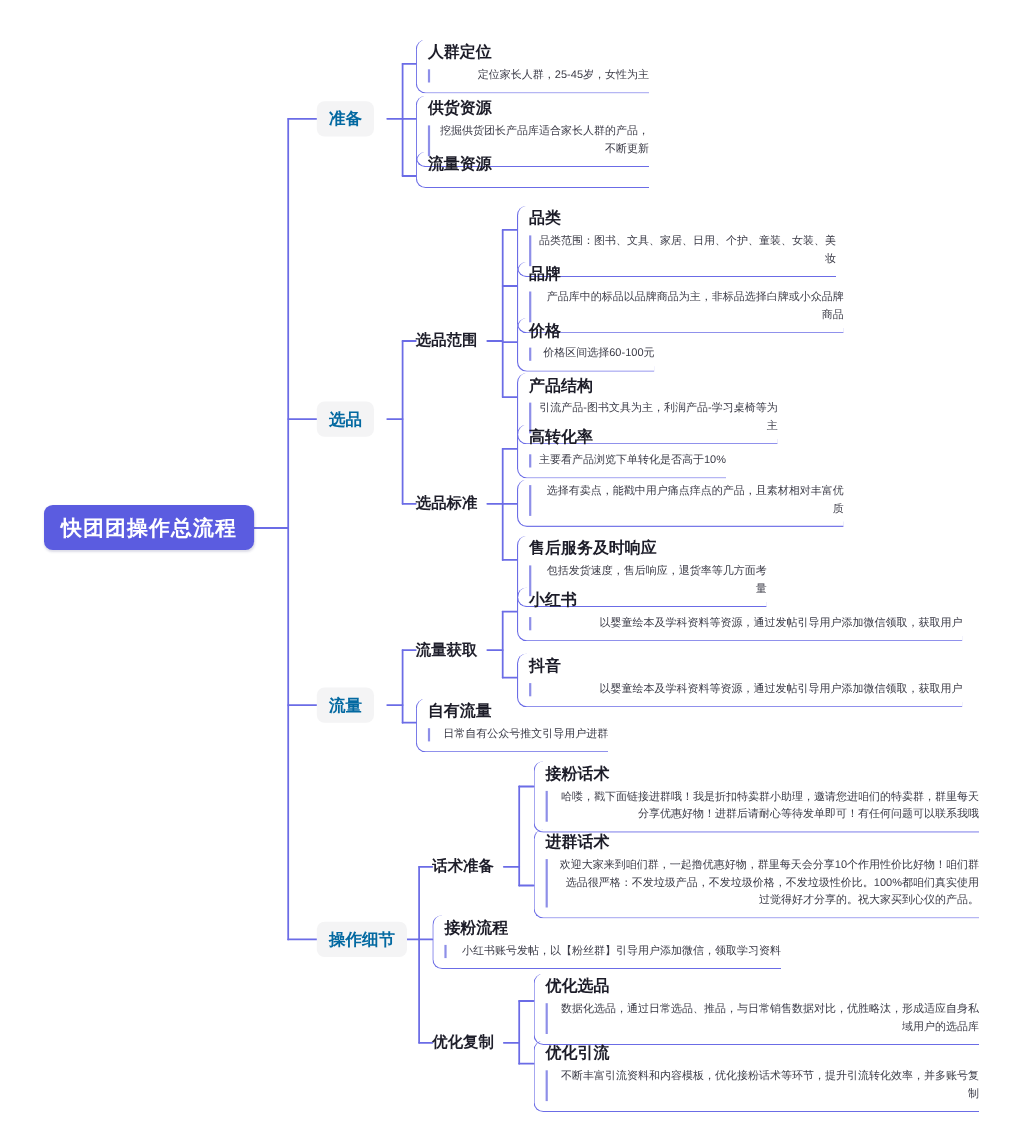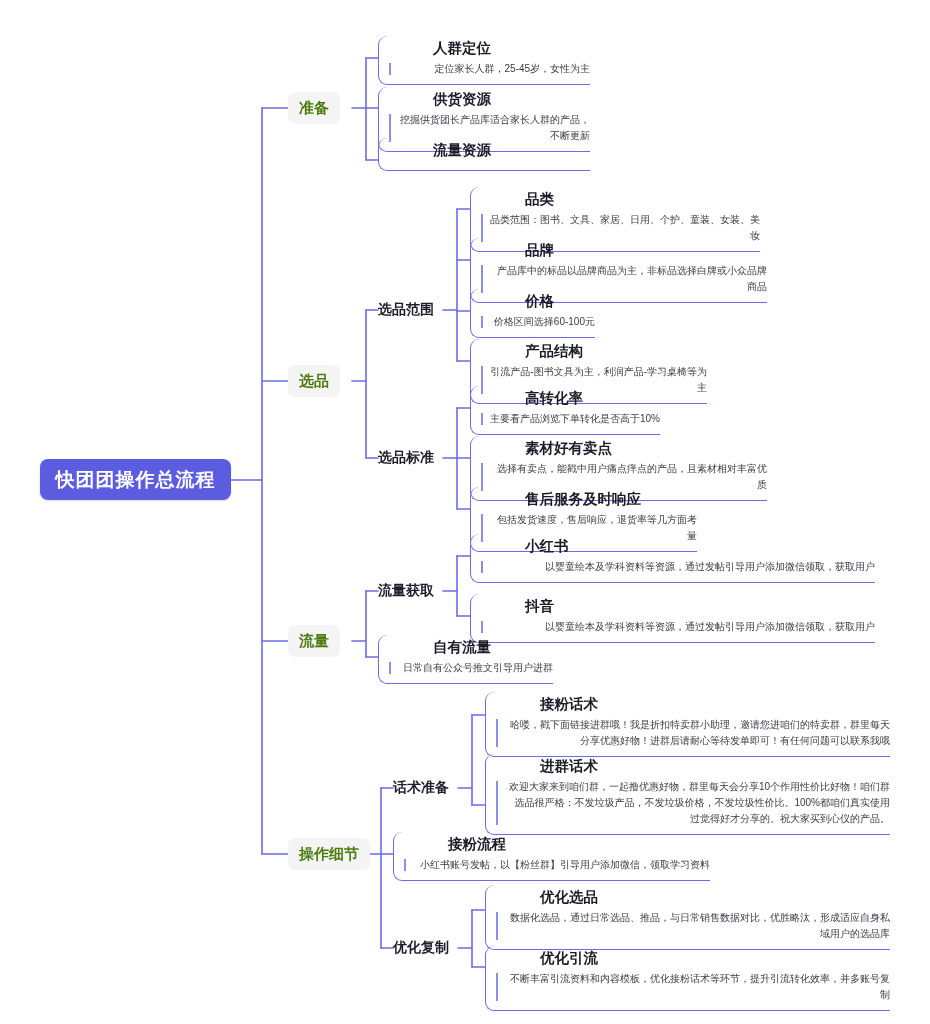--- a/index.html
+++ b/index.html
@@ -36,21 +36,21 @@
     align-items: center;
     justify-content: center;
     white-space: nowrap;
     box-shadow: 0 1px 2px rgba(60,60,120,.18);
   }
 
   
   .pill-node {
     position: absolute;
     background: #f4f4f5;
-    color: #4d7c0f;
+    color: #0369a1;
     border-radius: 7px;
     font-size: 15px;
     font-weight: 700;
     display: flex;
     align-items: center;
     justify-content: center;
     white-space: nowrap;
     padding: 0 11px;
   }
 
@@ -76,21 +76,20 @@
     border-bottom-left-radius: 9px;
     border-top-left-radius: 9px;
   }
   .leaf-title {
     font-size: 14.5px;
     font-weight: 700;
     color: #1c1c28;
     line-height: 19px;
     white-space: nowrap;
     margin-bottom: 3px;
-    margin-left: 44px;
   }
   .leaf-desc {
     position: relative;
     font-size: 10px;
     color: #3a3a46;
     line-height: 16px;
     padding-left: 9px;
     text-align: right;
   }
   .leaf-desc::before {
@@ -221,21 +220,20 @@
   <div class="leaf" style="left:470px; top:339px; width:237px;">
     <div class="leaf-title">产品结构</div>
     <div class="leaf-desc">引流产品-图书文具为主，利润产品-学习桌椅等为主</div>
   </div>
 
   <div class="leaf" style="left:470px; top:386px; width:190px;">
     <div class="leaf-title">高转化率</div>
     <div class="leaf-desc">主要看产品浏览下单转化是否高于10%</div>
   </div>
   <div class="leaf" style="left:470px; top:436px; width:297px;">
-    <div class="leaf-title">素材好有卖点</div>
     <div class="leaf-desc">选择有卖点，能戳中用户痛点痒点的产品，且素材相对丰富优质</div>
   </div>
   <div class="leaf" style="left:470px; top:487px; width:227px;">
     <div class="leaf-title">售后服务及时响应</div>
     <div class="leaf-desc">包括发货速度，售后响应，退货率等几方面考量</div>
   </div>
 
   <div class="plain-node" style="left:378px; top:577px; height:28px;">
     <span>流量获取</span>
   </div>

